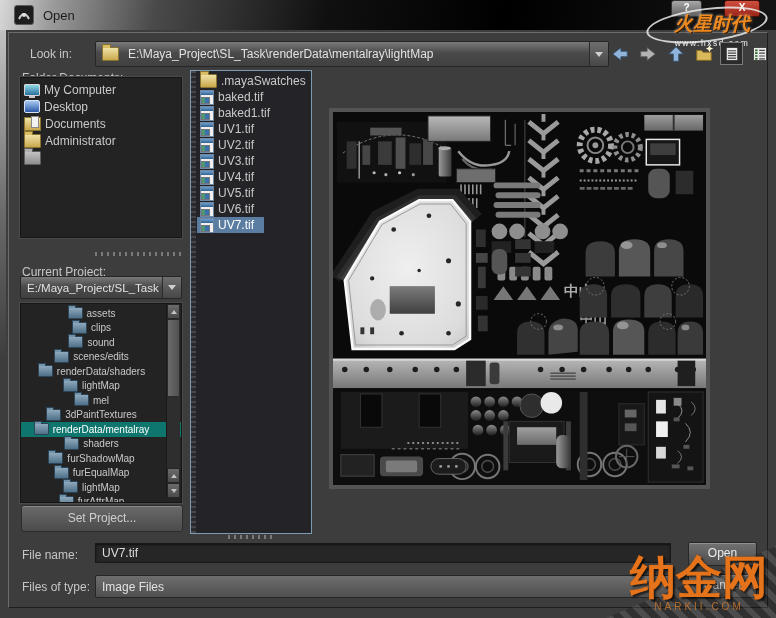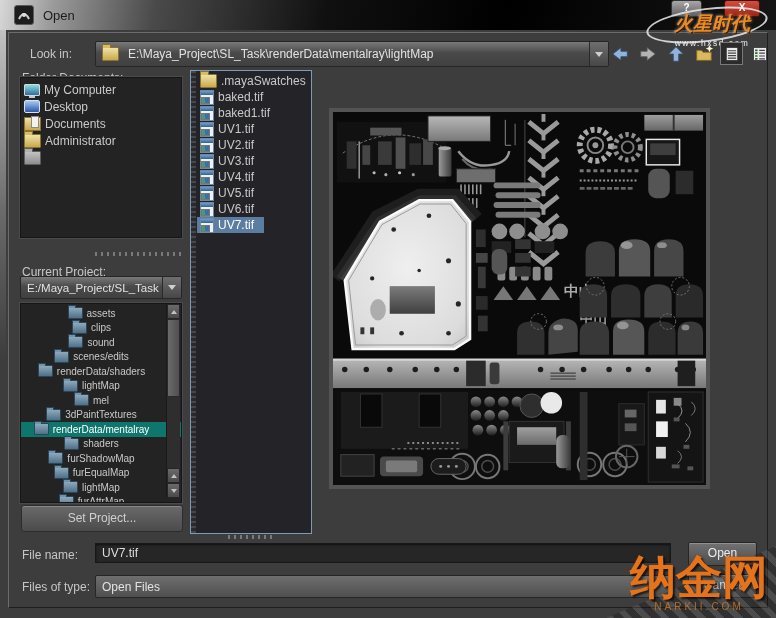--- a/index.html
+++ b/index.html
@@ -645,21 +645,21 @@
         <circle cx="126" cy="362" r="1.5" fill="#999"></circle>
     </svg>
   </div>
 
   <span class="label" style="left:22px;top:548px;">File name:</span>
   <input class="fn-input" value="UV7.tif" style="">
   <div class="btn open-btn">Open</div>
 
   <span class="label" style="left:22px;top:580px;">Files of type:</span>
   <div class="combo type-combo">
-    <span class="txt">Open Files</span>
+    <span class="txt">Image Files</span>
   </div>
   <div class="btn cancel-btn">Cancel</div>
 
   <div class="stripes"></div>
   <div class="brand-bottom">
     <div class="name">纳金网</div>
     <div class="url">NARKII.COM</div>
   </div>
 </div>
 

